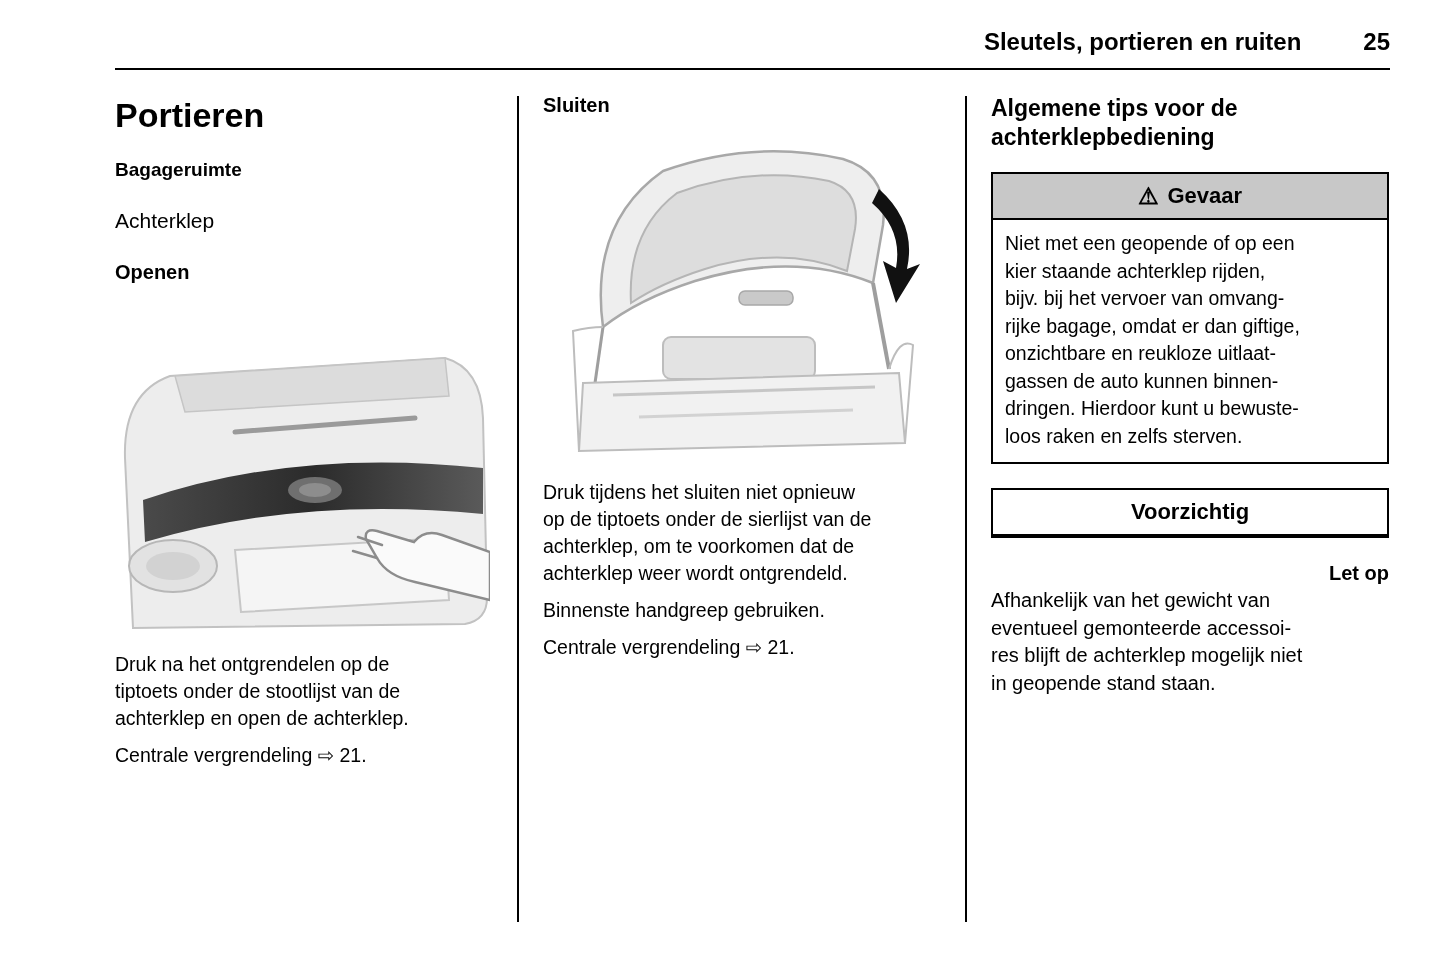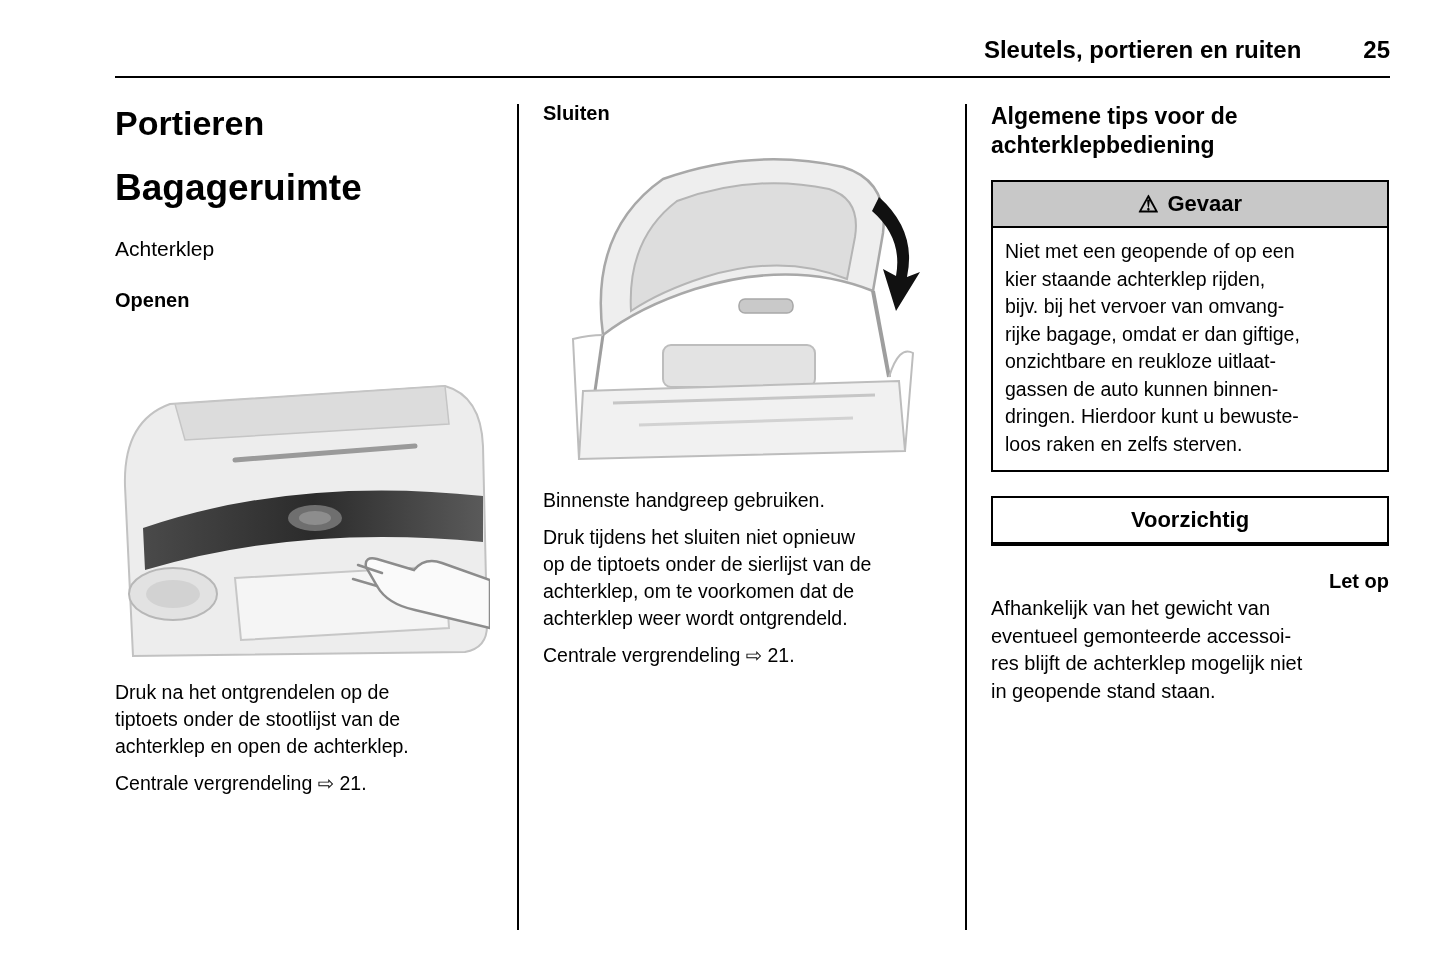--- a/index.html
+++ b/index.html
@@ -5,21 +5,21 @@
   * { margin: 0; padding: 0; box-sizing: border-box; }
   html, body {
     width: 1445px; height: 965px;
     background: #ffffff;
     color: #000;
     font-family: "Liberation Sans", sans-serif;
   }
   .page {
     position: relative;
     width: 1445px; height: 933px;
-    padding: 36px 55px 0 115px;
+    padding: 28px 55px 0 115px;
     overflow: hidden;
     border-radius: 23px;
   }
   
   .header-row {
     display: flex;
     justify-content: flex-end;
     align-items: baseline;
     gap: 62px;
     font-weight: bold;
@@ -40,21 +40,21 @@
     height: 826px;
   }
   .col1 { width: 378px; }
   .col2 { width: 398px; }
   .col3 { width: 398px; }
 
   .preline { white-space: pre-line; }
 
   
   .h1 { font-size: 34px; font-weight: bold; margin: 2px 0 24px 0; }
-  .h2 { font-size: 37px; font-weight: bold; margin-bottom: 28px; }
+  .h2 { font-size: 19px; font-weight: bold; margin-bottom: 28px; }
   .h3 { font-size: 21px; font-weight: normal; margin-bottom: 28px; }
   .h4 { font-size: 20px; font-weight: bold; margin-bottom: 14px; }
   .body-text { font-size: 19.5px; line-height: 27px; margin-bottom: 10px; }
 
   figure.illustration { margin: 4px 0 18px 0; }
   figure.illustration svg { display: block; }
 
   
   .col3-heading { font-size: 23px; font-weight: bold; line-height: 29px; margin-bottom: 20px; }
 
@@ -161,25 +161,25 @@
           <rect x="120" y="206" width="152" height="42" rx="8" fill="#e3e3e3" stroke="#bdbdbd" stroke-width="2"></rect>
           <path d="M40 252 L356 242 L362 312 L36 320 Z" fill="#f1f1f1" stroke="#bdbdbd" stroke-width="2"></path>
           <path d="M70 264 L332 256" stroke="#c6c6c6" stroke-width="3"></path>
           <path d="M96 286 L310 279" stroke="#d2d2d2" stroke-width="3"></path>
 
           <path d="M36 320 L30 200 Q46 196 60 196" fill="none" stroke="#bdbdbd" stroke-width="2"></path>
           <path d="M362 312 L370 214 Q356 206 346 238" fill="none" stroke="#bdbdbd" stroke-width="2"></path>
         </svg>
       </figure>
 
-      <p class="body-text">Binnenste handgreep gebruiken.</p>
       <p class="body-text preline">Druk tijdens het sluiten niet opnieuw
 op de tiptoets onder de sierlijst van de
 achterklep, om te voorkomen dat de
 achterklep weer wordt ontgrendeld.</p>
+      <p class="body-text">Binnenste handgreep gebruiken.</p>
       <p class="body-text">Centrale vergrendeling ⇨ 21.</p>
     </section>
 
     <div class="divider"></div>
 
     <section class="col3">
       <div class="col3-heading preline">Algemene tips voor de
 achterklepbediening</div>
 
       <div class="warn-box danger">

